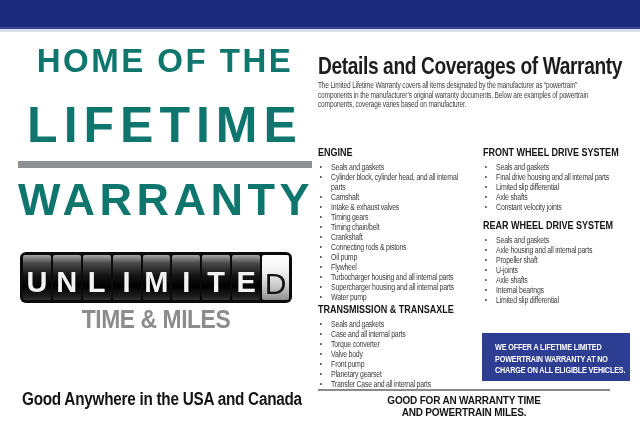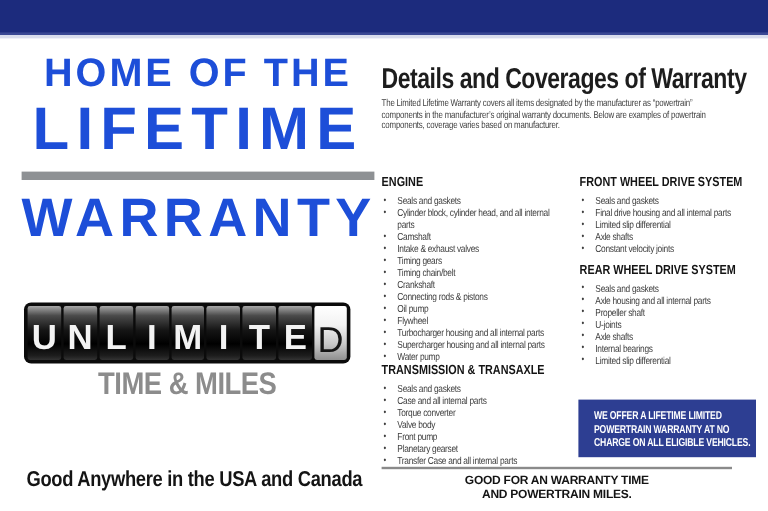--- a/index.html
+++ b/index.html
@@ -11,24 +11,24 @@
   }
   
   .topbar{
     position:absolute;left:0;top:0;width:640px;height:27px;
     background:#1c2b7d;border-bottom:2px solid #3a4894;
     box-shadow:0 3px 0 #d9dded;
   }
   
   .title-block{
     position:absolute;left:18px;top:44px;width:294px;text-align:center;
-    color:#1d4ed8;font-weight:bold;line-height:1;
+    color:#0f766e;font-weight:bold;line-height:1;
   }
   .title-1{font-size:33px;letter-spacing:2.5px;}
-  .title-2{font-size:50px;letter-spacing:6px;margin-top:5px;text-align:center;}
+  .title-2{font-size:50px;letter-spacing:6px;margin-top:23px;text-align:center;}
   .gray-rule{height:7px;background:#8e9194;margin-top:11px;}
   .title-3{font-size:45px;letter-spacing:4.5px;margin-top:9px;}
 
   .odometer{
     position:absolute;left:20px;top:252px;width:272px;height:51px;
     background:#0b0b0b;border-radius:6px;display:flex;gap:2px;
     padding:3px;box-sizing:border-box;
   }
   .odometer ul{display:flex;flex:1;gap:2px;margin:0;padding:0;list-style:none;}
   .odometer ul li{

